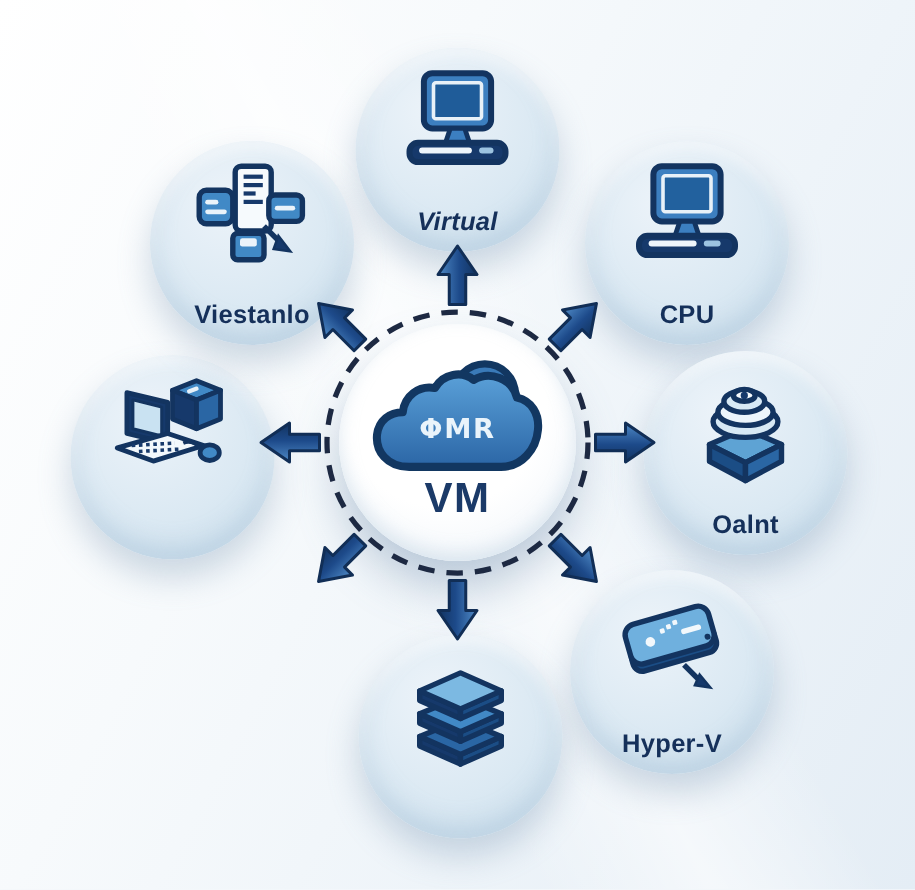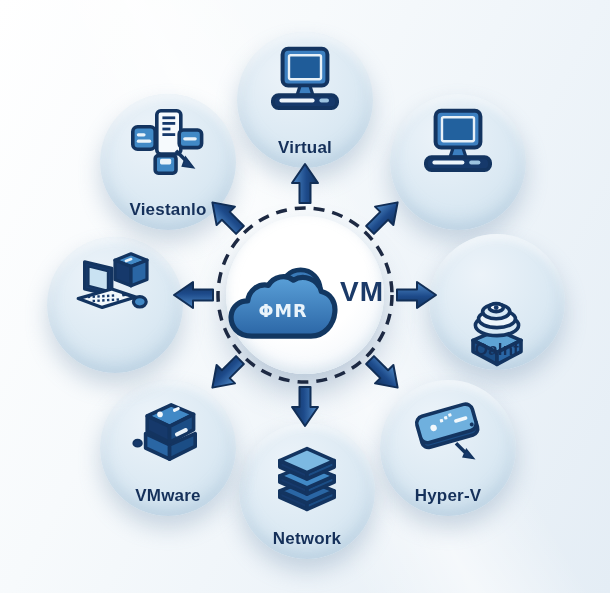--- a/index.html
+++ b/index.html
@@ -30,33 +30,33 @@
   .node-icon{width:80px;height:80px;margin-top:12px;flex:0 0 auto;}
   .node-label{
     position:absolute;bottom:10px;left:0;right:0;text-align:center;
     font-size:17px;font-weight:700;color:#15305a;letter-spacing:.2px;
   }
   
   .center-circle{
     position:absolute;left:226px;top:216px;width:158px;height:158px;border-radius:50%;
     background:radial-gradient(circle at 44% 34%,#ffffff 50%,#f3f7fb 80%,#e6eef5 100%);
     box-shadow:0 18px 30px rgba(104,136,170,.42), inset 0 -5px 12px rgba(170,195,215,.35);
-    display:flex;flex-direction:row;align-items:center;z-index:1;
+    display:flex;flex-direction:column;align-items:center;z-index:1;
   }
   .cloud-svg{width:118px;height:88px;margin-top:18px;}
   .vm-label{font-size:28px;font-weight:800;color:#1b3a68;margin-top:-6px;letter-spacing:1px;}
   
   .overlay{position:absolute;inset:0;z-index:2;pointer-events:none;}
 </style>
 </head>
 <body>
 
 <div class="stage">
 
-  <div class="node" style="left:237px;top:32px;">
+  <div class="node" style="left:237px;top:32px;font-style:italic;">
     <svg class="node-icon" viewBox="0 0 100 100">
       <g stroke="#133460" stroke-width="5" stroke-linejoin="round">
         <rect x="22" y="6" width="56" height="46" rx="7" fill="#3c7fc0"></rect>
         <rect x="30" y="14" width="40" height="30" rx="2" fill="#1f5c99" stroke="#e8f1f8" stroke-width="3"></rect>
         <path d="M44,52 L56,52 L60,64 L40,64 Z" fill="#3c7fc0" stroke-width="4"></path>
         <rect x="10" y="64" width="80" height="16" rx="7" fill="#16396b"></rect>
       </g>
       <rect x="18" y="68" width="44" height="5" rx="2.5" fill="#eef5fb"></rect>
       <rect x="68" y="68" width="12" height="5" rx="2.5" fill="#9cc3e0"></rect>
     </svg>
@@ -67,23 +67,24 @@
     <svg class="node-icon" viewBox="0 0 100 100">
       <g stroke="#133460" stroke-width="5" stroke-linejoin="round">
         <rect x="22" y="6" width="56" height="46" rx="7" fill="#3c7fc0"></rect>
         <rect x="30" y="14" width="40" height="30" rx="2" fill="#22619e" stroke="#e8f1f8" stroke-width="3"></rect>
         <path d="M44,52 L56,52 L60,64 L40,64 Z" fill="#3c7fc0" stroke-width="4"></path>
         <rect x="10" y="64" width="80" height="16" rx="7" fill="#16396b"></rect>
       </g>
       <rect x="18" y="68" width="40" height="5" rx="2.5" fill="#eef5fb"></rect>
       <rect x="64" y="68" width="14" height="5" rx="2.5" fill="#9cc3e0"></rect>
     </svg>
-  </div>
-
-  <div class="node" style="left:429px;top:234px;justify-content:flex-end;">
+    <div class="node-label">CPU</div>
+  </div>
+
+  <div class="node" style="left:429px;top:234px;">
     <svg class="node-icon" viewBox="0 0 100 100">
       <g stroke="#133460" stroke-width="4.5" stroke-linejoin="round">
         <path d="M50,50 L80,63 L50,78 L20,63 Z" fill="#5ea3d4"></path>
         <path d="M20,63 L50,78 L50,93 L20,77 Z" fill="#1b4d85"></path>
         <path d="M50,78 L80,63 L80,77 L50,93 Z" fill="#2a66a4"></path>
         <ellipse cx="50" cy="44" rx="27" ry="13" fill="#d7e9f5"></ellipse>
         <ellipse cx="50" cy="36" rx="23" ry="11" fill="#ecf5fb"></ellipse>
         <ellipse cx="49" cy="27" rx="17" ry="9" fill="#d7e9f5"></ellipse>
         <ellipse cx="49" cy="22" rx="9" ry="5" fill="#f6fafd"></ellipse>
       </g>
@@ -119,39 +120,22 @@
         <path d="M50,85 L84,70 L84,78 L50,93 Z" fill="#1b4d85"></path>
         <path d="M50,56 L84,70 L50,85 L16,70 Z" fill="#2a66a4"></path>
         <path d="M16,51 L50,66 L50,74 L16,59 Z" fill="#16396b"></path>
         <path d="M50,66 L84,51 L84,59 L50,74 Z" fill="#1b4d85"></path>
         <path d="M50,37 L84,51 L50,66 L16,51 Z" fill="#4189c6"></path>
         <path d="M16,32 L50,47 L50,55 L16,40 Z" fill="#16396b"></path>
         <path d="M50,47 L84,32 L84,40 L50,55 Z" fill="#1b4d85"></path>
         <path d="M50,17 L84,32 L50,47 L16,32 Z" fill="#7cb9e2"></path>
       </g>
     </svg>
-    <div class="node-label">Network</div>
-  </div>
-
-  <div class="node" style="left:100px;top:380px;">
-    <svg class="node-icon" viewBox="0 0 100 100">
-      <g stroke="#133460" stroke-width="4.5" stroke-linejoin="round">
-        <path d="M22,52 L52,66 L52,84 L22,70 Z" fill="#2a66a4"></path>
-        <path d="M52,66 L84,52 L84,68 L52,84 Z" fill="#1b4d85"></path>
-        <path d="M24,30 L54,16 L82,28 L52,43 Z" fill="#4189c6"></path>
-        <path d="M24,30 L52,43 L52,63 L24,49 Z" fill="#16396b"></path>
-        <path d="M52,43 L82,28 L82,47 L52,63 Z" fill="#1b4d85"></path>
-      </g>
-      <circle cx="40" cy="28" r="3.5" fill="#f2f8fc"></circle>
-      <rect x="56" y="20" width="9" height="4" rx="2" fill="#f2f8fc" transform="rotate(-24 60 22)"></rect>
-      <rect x="58" y="48" width="17" height="5" rx="2" fill="#e8f1f8" transform="rotate(-26 66 50)"></rect>
-      <ellipse cx="12" cy="64" rx="5.5" ry="4.5" fill="#16396b" stroke="#133460" stroke-width="2"></ellipse>
-    </svg>
-    <div class="node-label">VMware</div>
-  </div>
+  </div>
+
 
   <div class="node" style="left:47px;top:237px;">
     <svg class="node-icon" viewBox="0 0 100 100">
       <g stroke="#133460" stroke-width="4" stroke-linejoin="round">
         <path d="M50,14 L70,6 L90,14 L70,22 Z" fill="#4189c6"></path>
         <path d="M50,14 L70,22 L70,46 L50,38 Z" fill="#16396b"></path>
         <path d="M70,22 L90,14 L90,38 L70,46 Z" fill="#2a66a4"></path>
         <path d="M12,16 L46,24 L46,58 L12,50 Z" fill="#16396b"></path>
         <path d="M17,22 L41,28 L41,52 L17,46 Z" fill="#c9e2f2" stroke-width="2.5"></path>
         <path d="M4,62 L46,50 L76,60 L34,73 Z" fill="#f2f8fc"></path>

